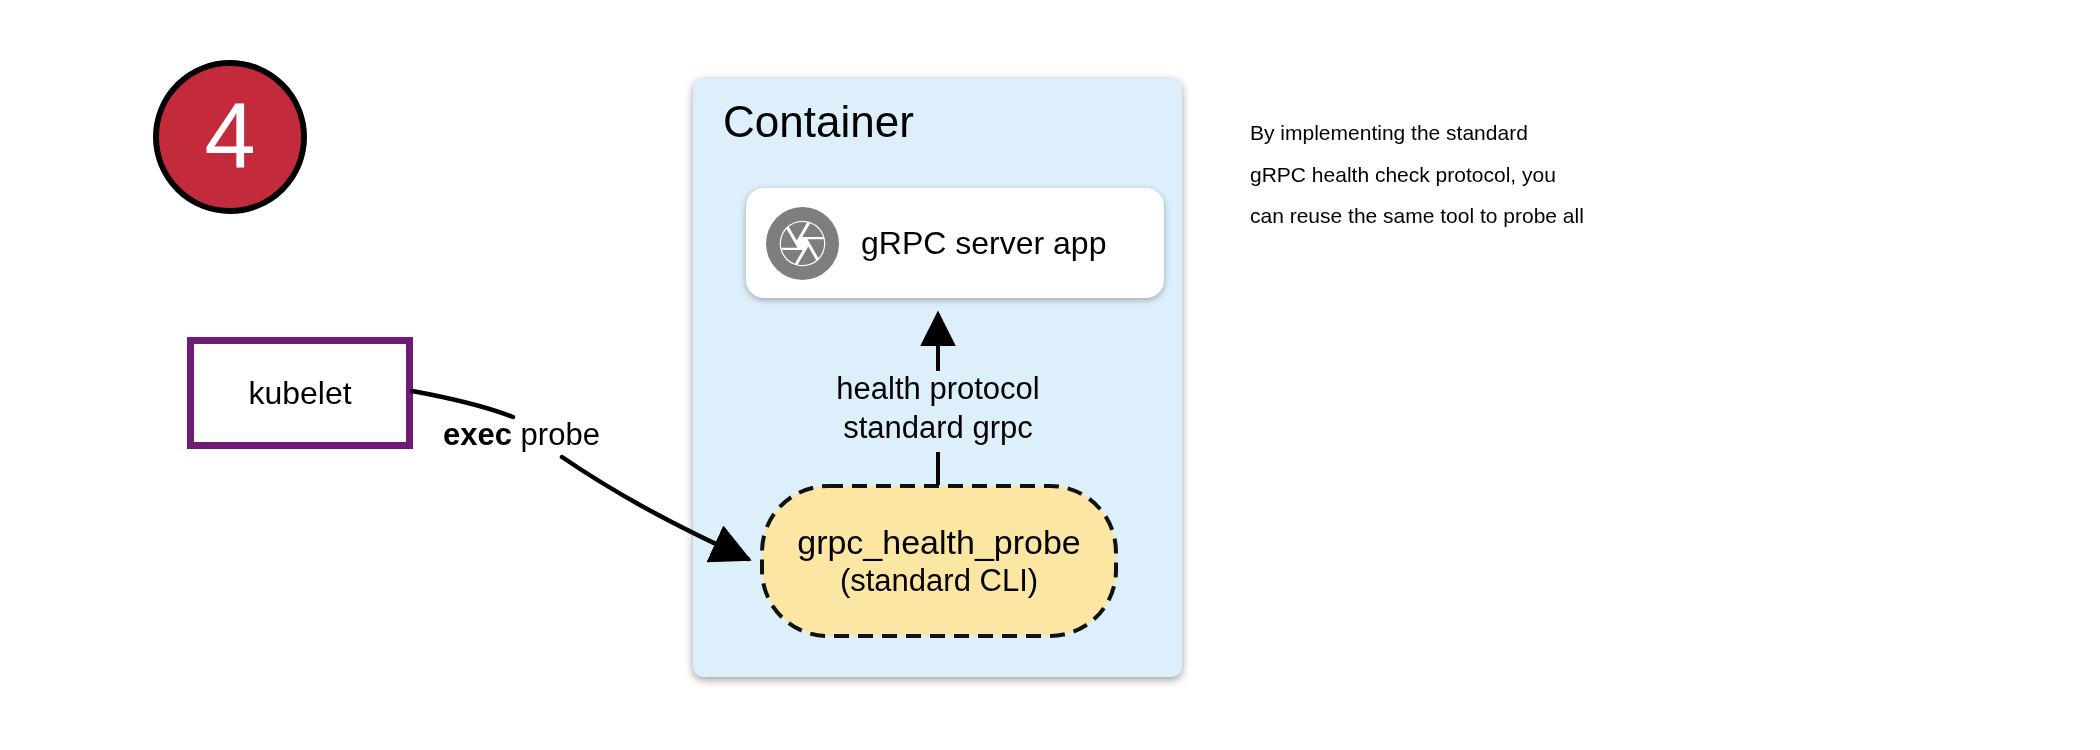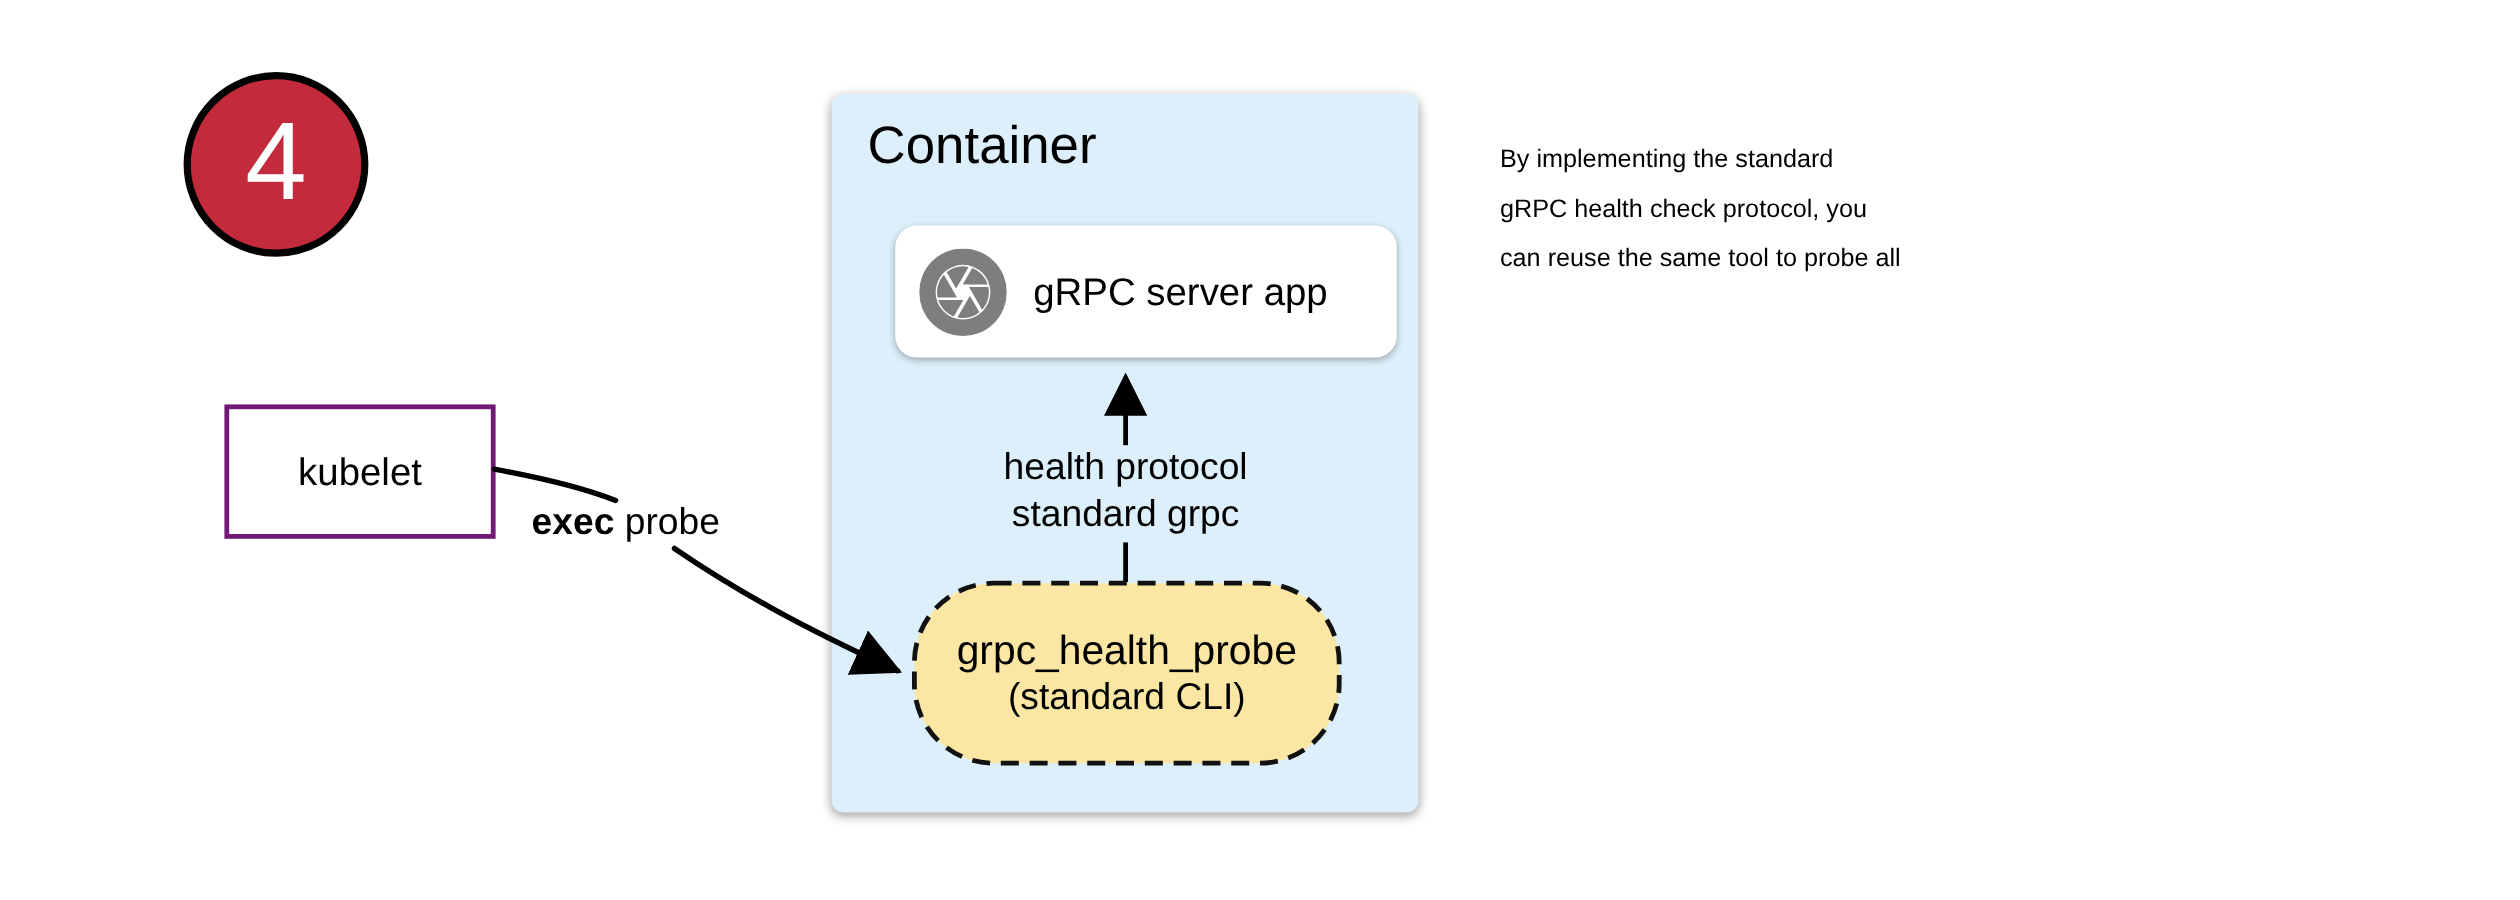--- a/index.html
+++ b/index.html
@@ -10,21 +10,21 @@
   
   .badge{
     position:absolute;left:153px;top:60px;width:154px;height:154px;
     background:#c32b3c;border:6px solid #000;border-radius:50%;
     box-sizing:border-box;display:flex;align-items:center;justify-content:center;
   }
   .badge span{color:#fff;font-size:92px;line-height:1;transform:translateY(-2px);}
   
   .kubelet{
     position:absolute;left:187px;top:337px;width:226px;height:112px;
-    background:#fff;border:4px solid #701a75;box-sizing:border-box;
+    background:#fff;border:7px solid #701a75;box-sizing:border-box;
     display:flex;align-items:center;justify-content:center;font-size:32px;
   }
   
   .exec-label{
     position:absolute;left:443px;top:417px;font-size:31px;line-height:36px;white-space:nowrap;text-align:right;
   }
   .exec-label b{font-weight:bold;}
   
   .container-box{
     position:absolute;left:693px;top:78px;width:489px;height:599px;

